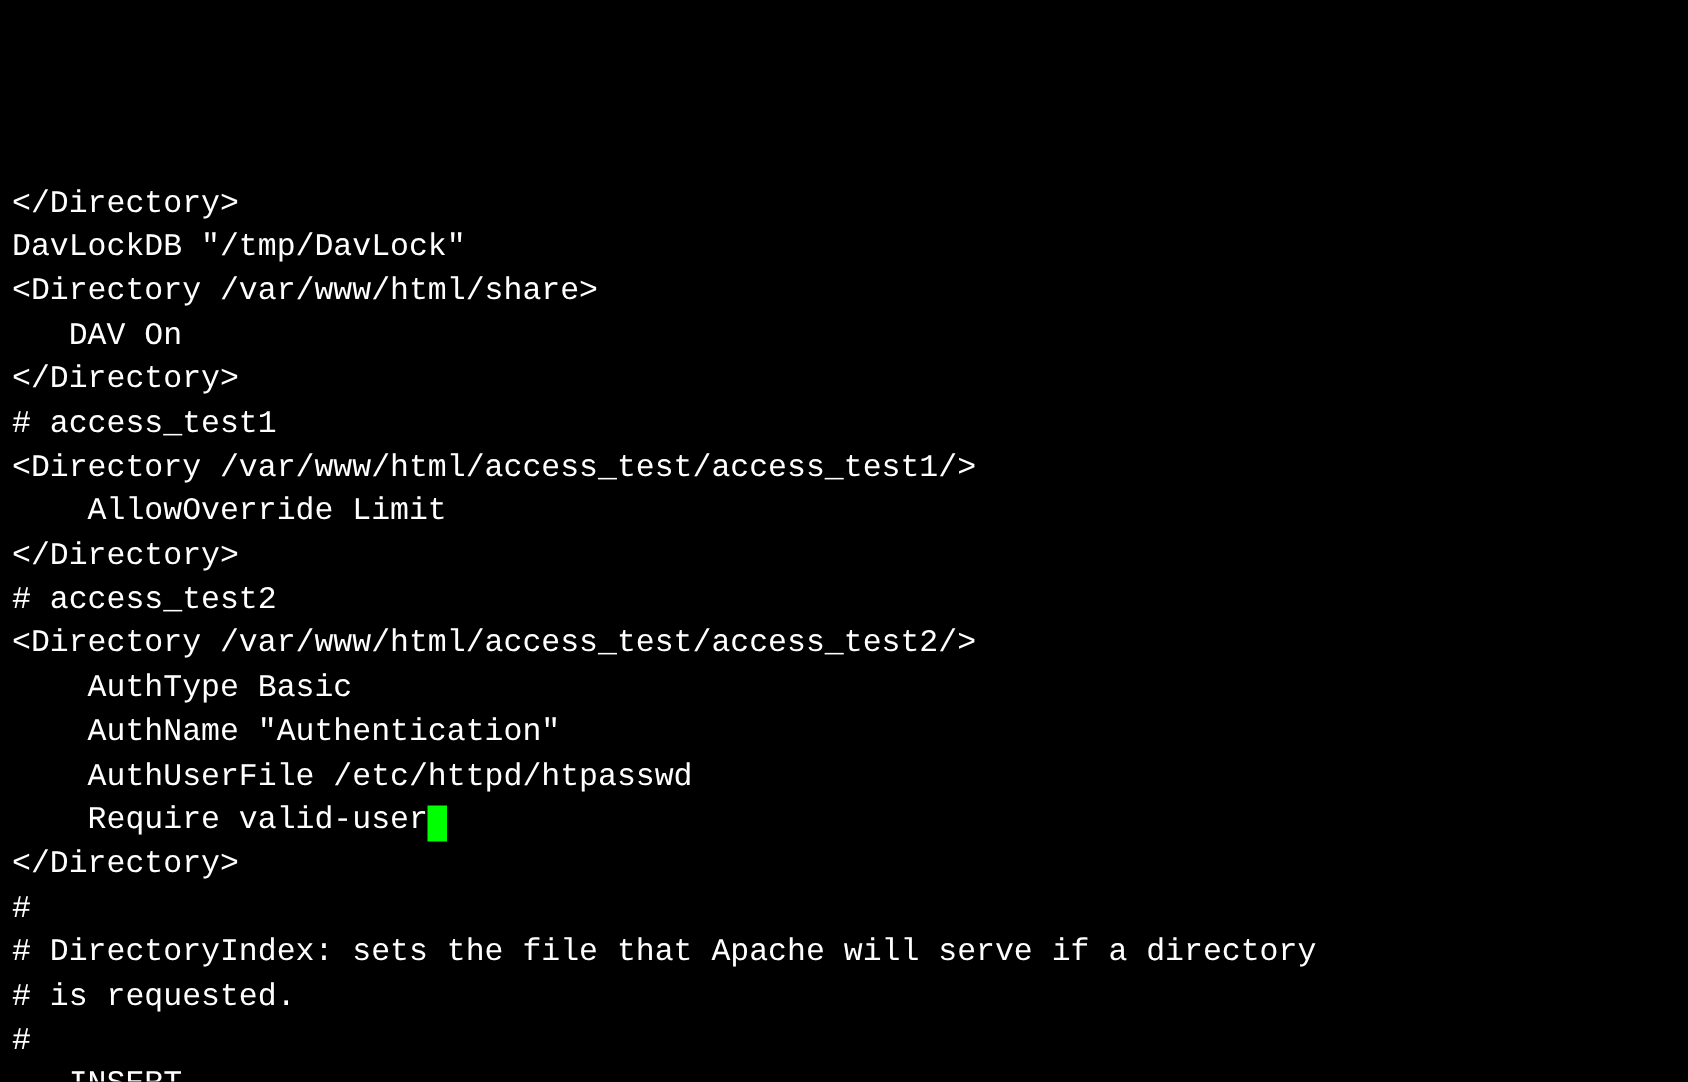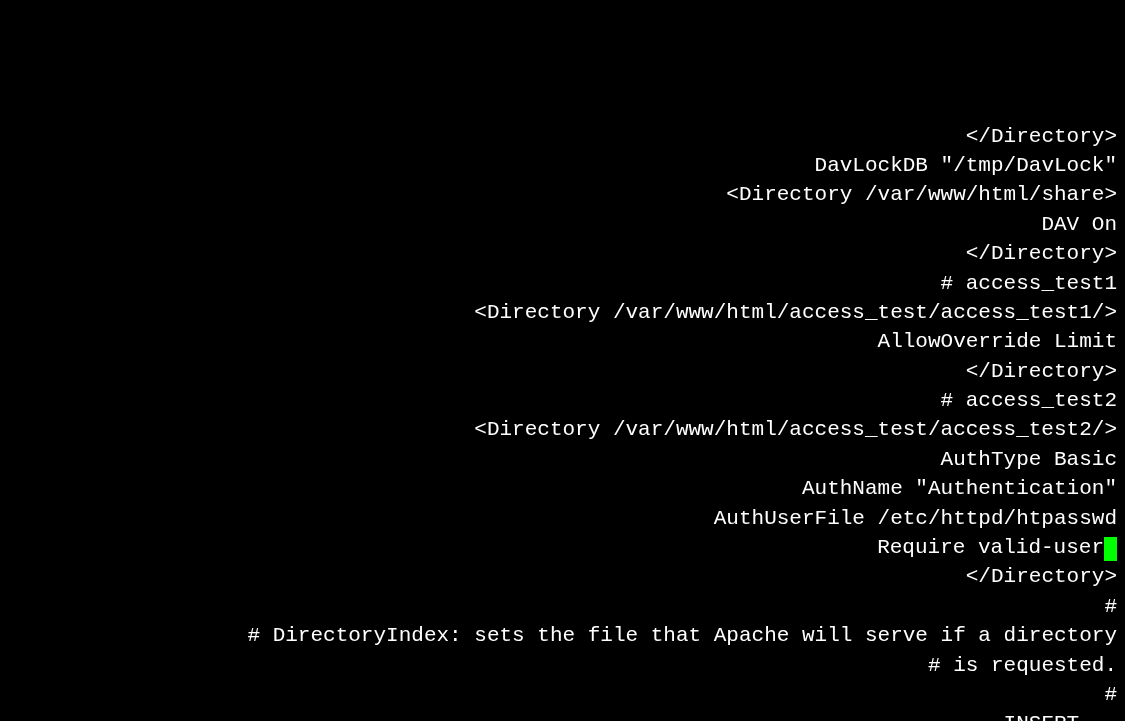--- a/index.html
+++ b/index.html
@@ -25,21 +25,20 @@
     .cursor {
       display: inline-block;
       width: 13px;
       height: 24px;
       background-color: #00ff00;
       vertical-align: text-bottom;
       margin-bottom: -2px;
     }
     .line {
       display: block;
-      text-align: right;
     }
   </style>
 </head>
 <body>
 
 
 
 <div class="terminal-content"><span class="line">&lt;/Directory&gt;</span><span class="line">DavLockDB "/tmp/DavLock"</span><span class="line">&lt;Directory /var/www/html/share&gt;</span><span class="line">   DAV On</span><span class="line">&lt;/Directory&gt;</span><span class="line"></span><span class="line"># access_test1</span><span class="line">&lt;Directory /var/www/html/access_test/access_test1/&gt;</span><span class="line">    AllowOverride Limit</span><span class="line">&lt;/Directory&gt;</span><span class="line"></span><span class="line"># access_test2</span><span class="line">&lt;Directory /var/www/html/access_test/access_test2/&gt;</span><span class="line">    AuthType Basic</span><span class="line">    AuthName "Authentication"</span><span class="line">    AuthUserFile /etc/httpd/htpasswd</span><span class="line"><span>    Require valid-user</span><span class="cursor"></span></span><span class="line">&lt;/Directory&gt;</span><span class="line"></span><span class="line">#</span><span class="line"># DirectoryIndex: sets the file that Apache will serve if a directory</span><span class="line"># is requested.</span><span class="line">#</span><span class="line">-- INSERT --</span></div>
 
 

